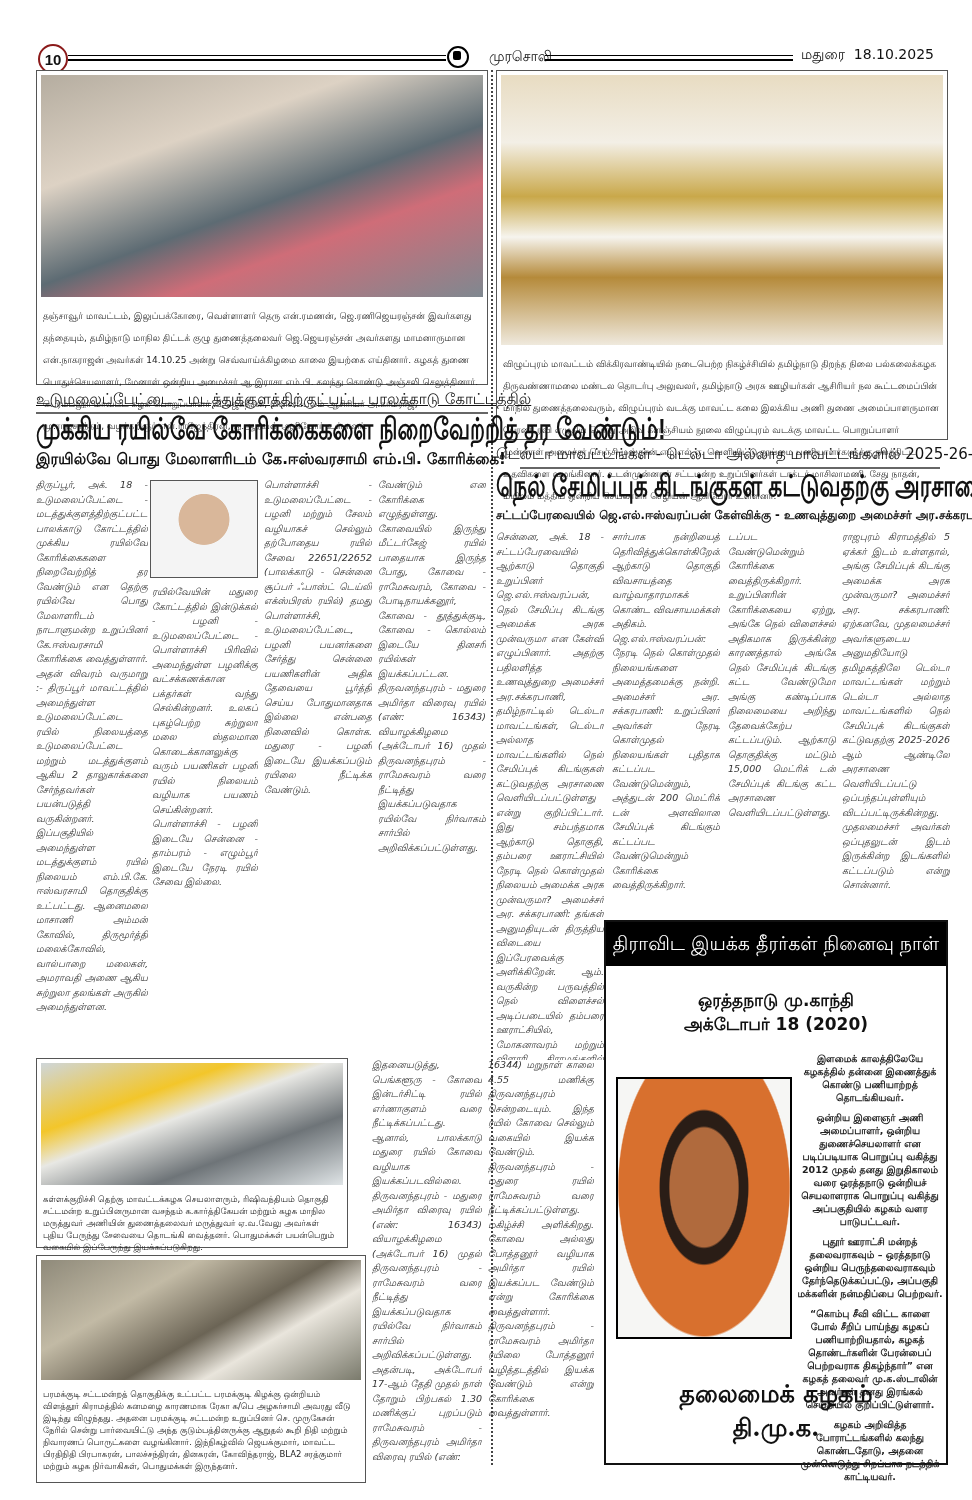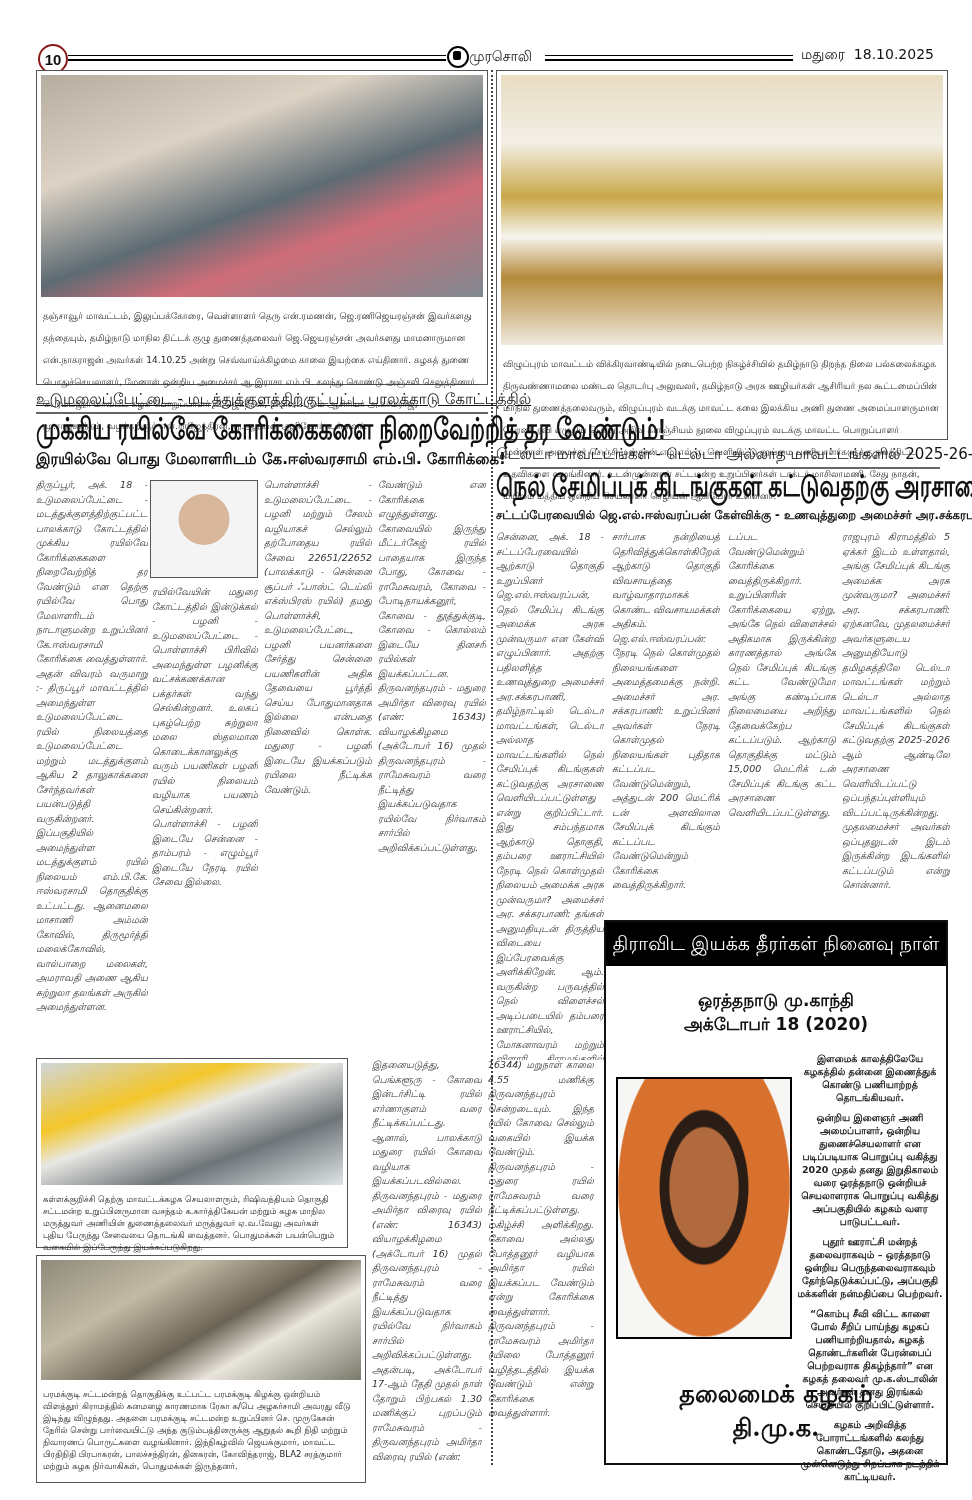--- a/index.html
+++ b/index.html
@@ -1,21 +1,21 @@
 <!DOCTYPE html>
 <html><head>
 <meta charset="utf-8">
 <style>
   html,body{margin:0;padding:0;background:#fff;}
   body{width:972px;height:1500px;position:relative;overflow:hidden;font-family:"DejaVu Sans","Liberation Sans",sans-serif;color:#111;}
   .abs{position:absolute;}
   
   .pgnum{left:38px;top:6px;width:26px;height:26px;border:2px solid #8b1a1a;border-radius:50%;font:bold 15px "Liberation Sans",sans-serif;display:flex;align-items:center;justify-content:center;background:#fff;}
   .hline{height:3px;border-top:1px solid #000;border-bottom:2px solid #000;top:17px;}
-  .logo{left:447px;top:8px;display:flex;align-items:center;gap:0;font-size:14px;}
+  .logo{left:447px;top:8px;display:flex;align-items:center;gap:20px;font-size:14px;}
   .logo .mark{width:18px;height:18px;border:2px solid #000;border-radius:50%;display:inline-block;position:relative;}
   .logo .mark::after{content:"";position:absolute;left:4px;top:3px;width:8px;height:9px;background:#000;border-radius:2px;}
   .dateline{right:38px;top:8px;font-size:14px;margin-left:40px;}
   
   .photo{background:linear-gradient(135deg,#9aa3a6,#c8b9a0 40%,#e8d6c4 60%,#8c7f70);}
   .photo.p1{background:linear-gradient(160deg,#b5ada0 0%,#ddd2c4 30%,#5d6b73 55%,#cf6d78 70%,#7f8890 100%);}
   .photo.p2{background:linear-gradient(180deg,#e8dcc2 0%,#f3efe6 25%,#c9a84a 45%,#f6f4ee 60%,#b58a3a 75%,#efe9dd 100%);}
   .photo.p3{background:linear-gradient(160deg,#cfd6da 0%,#f3c62a 30%,#e8e8e4 45%,#6e7478 70%,#dfe4e6 100%);}
   .photo.p4{background:linear-gradient(150deg,#8f8a7a 0%,#c2baa5 30%,#6b6455 55%,#e9e5dc 70%,#7a7a6c 100%);}
   .photo.portrait{background:radial-gradient(circle at 50% 40%,#d9b79a 0 32%,#f4f4f4 33% 100%);}
@@ -99,21 +99,21 @@
 
 <div class="abs obit" style="left:604px;top:920px;width:344px;height:545px;">
   <div class="obit-head" style="height:44px;">திராவிட இயக்க தீரர்கள் நினைவு நாள்</div>
   <div style="padding-top:22px;">
     <div class="obit-name">ஒரத்தநாடு மு.காந்தி</div>
     <div class="obit-name">அக்டோபர் 18  (2020)</div>
   </div>
   <div class="abs photo portrait2" style="left:10px;top:155px;width:176px;height:262px;border:2px solid #000;box-sizing:border-box;"></div>
   <div class="abs obit-text" style="left:190px;top:130px;width:148px;">
     <p>இளமைக் காலத்திலேயே கழகத்தில் தன்னை இணைத்துக் கொண்டு பணியாற்றத் தொடங்கியவர்.</p>
-    <p>ஒன்றிய இளைஞர் அணி அமைப்பாளர், ஒன்றிய துணைச்செயலாளர் என படிப்படியாக பொறுப்பு வகித்து 2020 முதல் தனது இறுதிகாலம் வரை ஒரத்தநாடு ஒன்றியச் செயலாளராக பொறுப்பு வகித்து அப்பகுதியில் கழகம் வளர பாடுபட்டவர்.</p>
+    <p>ஒன்றிய இளைஞர் அணி அமைப்பாளர், ஒன்றிய துணைச்செயலாளர் என படிப்படியாக பொறுப்பு வகித்து 2012 முதல் தனது இறுதிகாலம் வரை ஒரத்தநாடு ஒன்றியச் செயலாளராக பொறுப்பு வகித்து அப்பகுதியில் கழகம் வளர பாடுபட்டவர்.</p>
     <p>புதூர் ஊராட்சி மன்றத் தலைவராகவும் – ஒரத்தநாடு ஒன்றிய பெருந்தலைவராகவும் தேர்ந்தெடுக்கப்பட்டு, அப்பகுதி மக்களின் நன்மதிப்பை பெற்றவர்.</p>
     <p>“கொம்பு சீவி விட்ட காளை போல் சீறிப் பாய்ந்து கழகப் பணியாற்றியதால், கழகத் தொண்டர்களின் பேரன்பைப் பெற்றவராக திகழ்ந்தார்” என கழகத் தலைவர் மு.க.ஸ்டாலின் அவர்கள் தனது இரங்கல் செய்தியில் குறிப்பிட்டுள்ளார்.</p>
     <p>கழகம் அறிவித்த போராட்டங்களில் கலந்து கொண்டதோடு, அதனை முன்னெடுத்து சிறப்பாக நடத்திக் காட்டியவர்.</p>
   </div>
   <div class="abs" style="left:0;top:455px;width:100%;">
     <div class="obit-sign">தலைமைக் கழகம்</div>
     <div class="obit-sign">தி.மு.க.</div>
   </div>
 </div>
 

